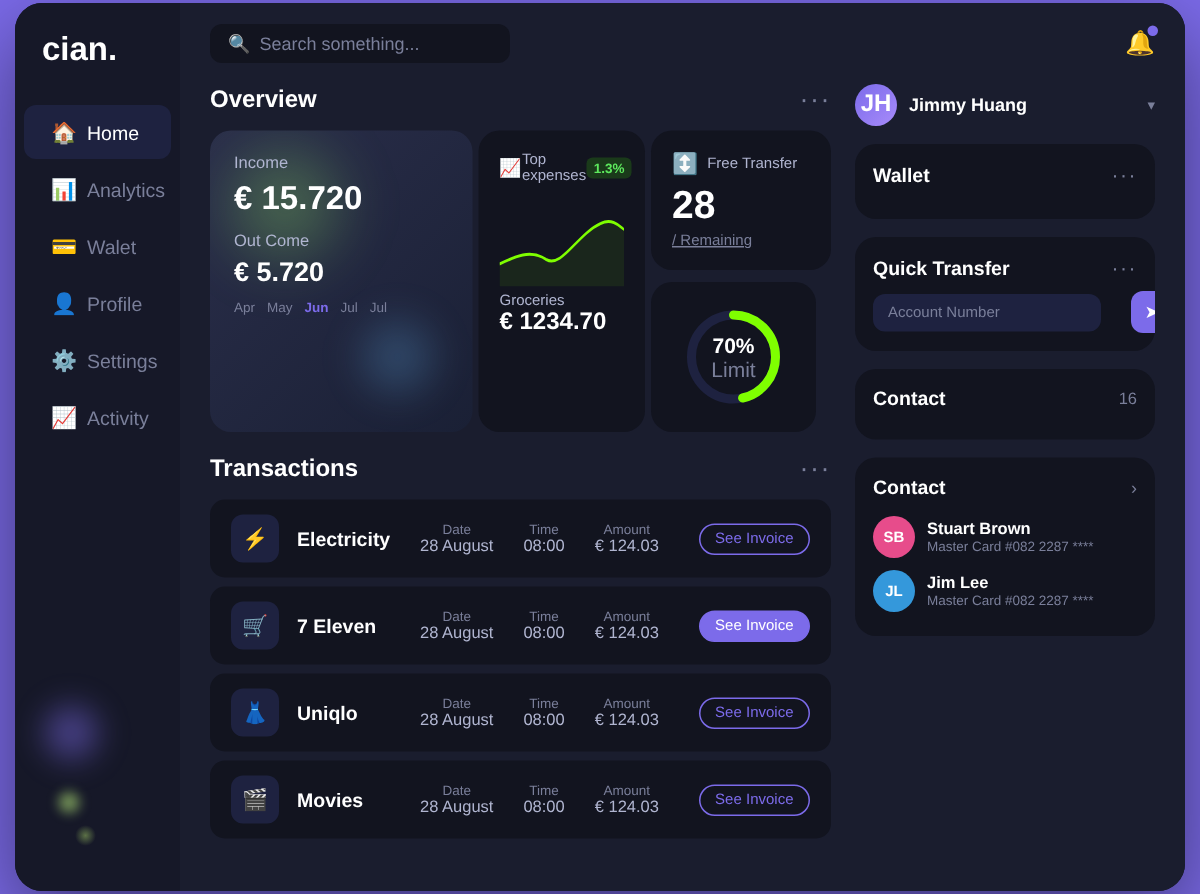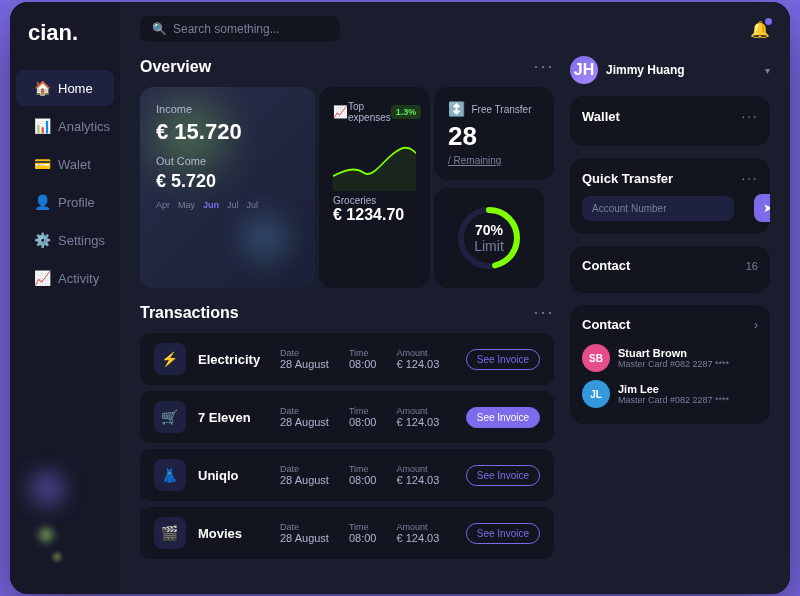--- a/index.html
+++ b/index.html
@@ -265,21 +265,21 @@
       border-radius: 8px;
       background: #1e2240;
       display: flex;
       align-items: center;
       justify-content: center;
       font-size: 14px;
       color: #7c6bea;
       flex-shrink: 0;
     }
     .tx-name { color: #fff; font-size: 13px; font-weight: 600; width: 70px; }
-    .tx-meta { flex: 1; display: flex; gap: 20px; }
+    .tx-meta { flex: 1; display: flex; gap: 20px; text-align: center; }
     .tx-meta-group { display: flex; flex-direction: column; }
     .tx-meta-label { color: #7a7f9a; font-size: 9px; }
     .tx-meta-value { color: #b0b5d0; font-size: 11px; font-weight: 500; }
     .see-invoice-btn {
       background: transparent;
       border: 1px solid #7c6bea;
       color: #7c6bea;
       border-radius: 20px;
       padding: 4px 10px;
       font-size: 10px;

